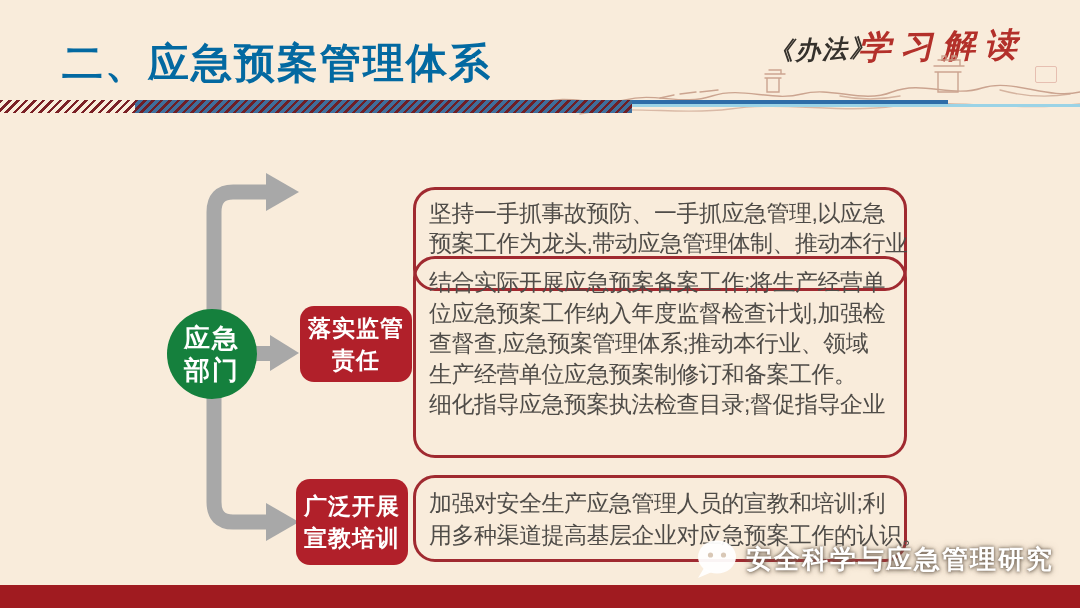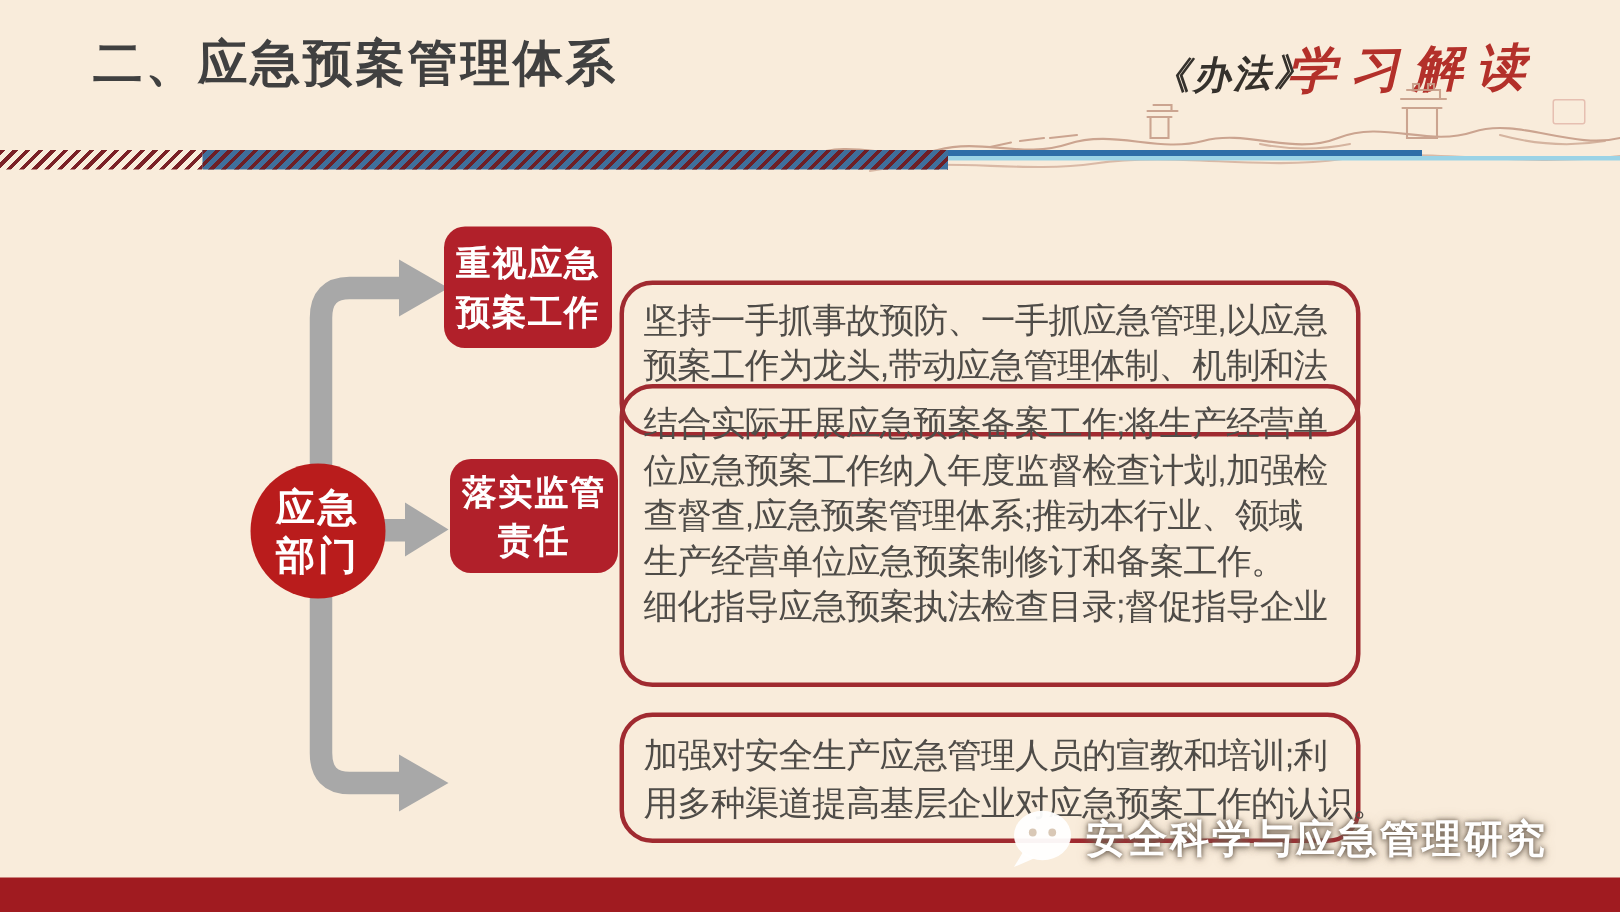--- a/index.html
+++ b/index.html
@@ -3,22 +3,22 @@
 <meta charset="utf-8">
 <style>
   html,body{margin:0;padding:0;background:#888;}
   .slide{
     position:relative;width:1080px;height:608px;margin:0 auto;
     background:#f9ecdb;overflow:hidden;
     font-family:"Liberation Sans",sans-serif;
   }
   
   .title{
-    position:absolute;left:62px;top:20px;
-    font-size:33px;font-weight:bold;color:#404040;letter-spacing:2px;
+    position:absolute;left:62px;top:36px;
+    font-size:41px;font-weight:bold;color:#0369a1;letter-spacing:2px;
   }
   .callig{position:absolute;top:0;left:0;width:100%;height:0;}
   .callig .book{
     position:absolute;left:768px;top:33px;
     font-family:"DejaVu Serif",serif;font-style:italic;font-weight:bold;
     font-size:25px;color:#35312c;transform:rotate(-2deg);letter-spacing:2px;
   }
   .callig .phrase{
     position:absolute;left:858px;top:24px;
     font-family:"DejaVu Serif",serif;font-style:italic;font-weight:bold;
@@ -38,21 +38,21 @@
     background:repeating-linear-gradient(135deg,#7b2026 0 2.5px,rgba(0,0,0,0) 2.5px 6px);
   }
   .hatch.right{
     left:135px;width:497px;background-color:#3f6f9c;
     background-image:repeating-linear-gradient(135deg,#6e1f26 0 2.5px,rgba(0,0,0,0) 2.5px 6px);
   }
   
   .connector-svg{position:absolute;left:0;top:0;}
   .hub{
     position:absolute;left:167px;top:309px;width:90px;height:90px;
-    background:#b91c1c;border-radius:50%;
+    background:#15803d;border-radius:50%;
     display:flex;flex-direction:column;align-items:center;justify-content:center;
     color:#fff;font-size:26px;font-weight:bold;line-height:1.25;letter-spacing:2px;
   }
   .branch-label{
     position:absolute;width:112px;background:#b1202a;border-radius:14px;
     display:flex;flex-direction:column;align-items:center;justify-content:center;
     color:#fff;font-size:23px;font-weight:bold;line-height:1.4;letter-spacing:1px;
   }
   .label-1{left:296px;top:151px;height:81px;}
   .label-2{left:300px;top:306px;height:76px;}
@@ -64,21 +64,21 @@
     color:#4f4c48;font-size:23px;letter-spacing:-0.5px;
   }
   .text-box .ln{white-space:nowrap;}
   .box-1{top:139px;height:104px;margin-top:48px;}
   .box-1 .ln{line-height:30px;}
   .box-2{top:256px;height:202px;}
   .box-2 .ln{line-height:30.5px;}
   .box-3{top:475px;height:87px;padding-top:9px;}
   .box-3 .ln{line-height:32px;}
   
-  .watermark{position:absolute;left:672px;top:538px;display:flex;align-items:center;}
+  .watermark{position:absolute;left:694px;top:538px;display:flex;align-items:center;}
   .wm-text{
     margin-left:8px;color:#ffffff;font-size:26px;font-weight:bold;letter-spacing:2px;
     text-shadow:0 0 3px rgba(110,95,80,.95),0 1px 4px rgba(110,95,80,.7),0 0 7px rgba(130,115,100,.5);
   }
   .footer{position:absolute;left:0;top:585px;width:1080px;height:23px;background:#a01b20;}
 </style>
 </head>
 <body>
 
 <div class="slide">
@@ -111,32 +111,32 @@
     <polygon points="266,503 266,541 299,522" fill="#a8a8a8"></polygon>
     <rect x="246" y="346" width="26" height="15" fill="#a8a8a8"></rect>
     <polygon points="270,335 270,371 299,353" fill="#a8a8a8"></polygon>
   </svg>
 
   <div class="hub">
     <span>应急</span>
     <span>部门</span>
   </div>
 
-  <div class="branch-label label-1">
-    <span>重视应急</span>
-    <span>预案工作</span>
-  </div>
   <div class="branch-label label-2">
     <span>落实监管</span>
     <span>责任</span>
   </div>
+  <div class="branch-label label-3">
+    <span>广泛开展</span>
+    <span>宣教培训</span>
+  </div>
 
   <div class="text-box box-1">
     <div class="ln">坚持一手抓事故预防、一手抓应急管理,以应急</div>
-    <div class="ln">预案工作为龙头,带动应急管理体制、机制和法</div>
+    <div class="ln">预案工作为龙头,带动应急管理体制、推动本行业</div>
   </div>
 
   <div class="text-box box-2">
     <div class="ln">结合实际开展应急预案备案工作;将生产经营单</div>
     <div class="ln">位应急预案工作纳入年度监督检查计划,加强检</div>
     <div class="ln">查督查,应急预案管理体系;推动本行业、领域</div>
     <div class="ln">生产经营单位应急预案制修订和备案工作。</div>
     <div class="ln">细化指导应急预案执法检查目录;督促指导企业</div>
   </div>
 

